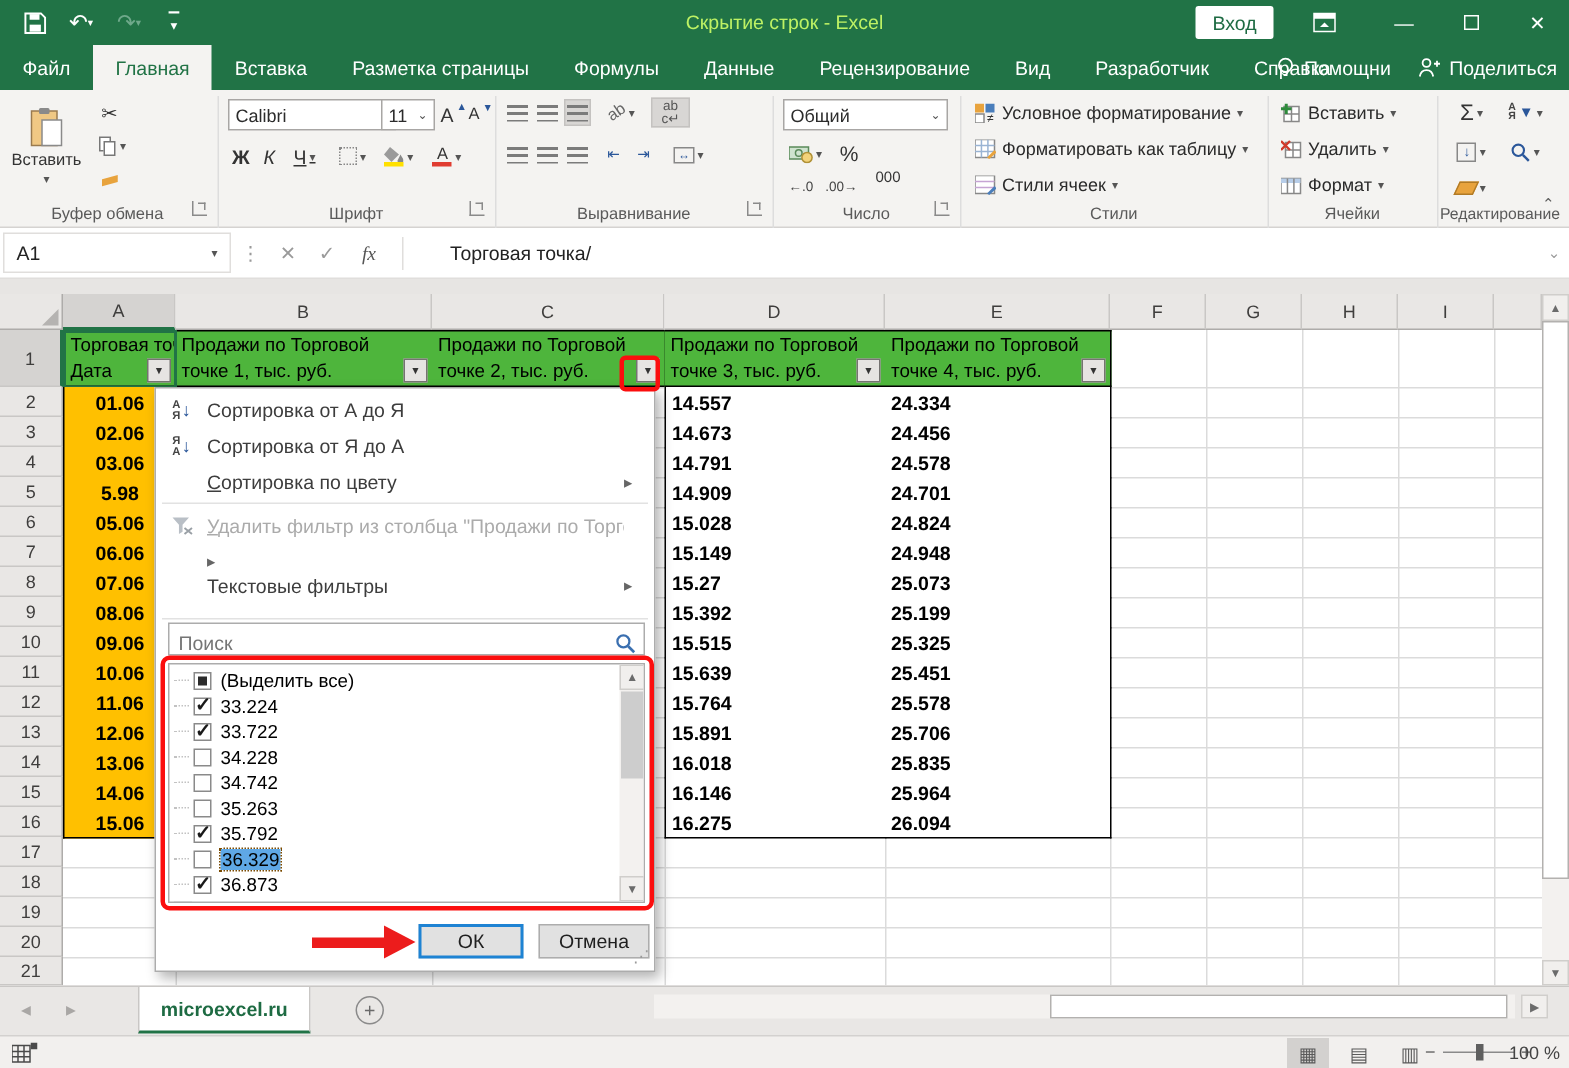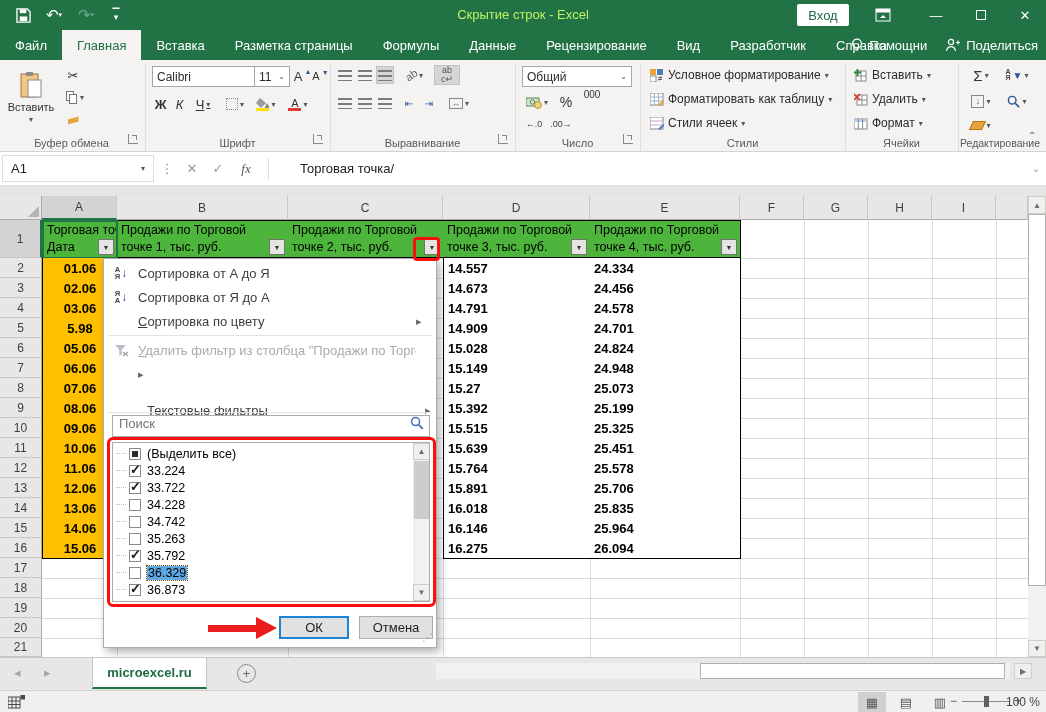--- a/index.html
+++ b/index.html
@@ -66,21 +66,21 @@
   
   #fmenu{position:absolute;left:103px;top:258px;width:334px;height:390px;background:#fff;border:1px solid #acacac;
          box-shadow:3px 4px 8px rgba(0,0,0,.3)}
   .mi{position:absolute;left:0;width:100%;height:24px;display:flex;align-items:center;font-size:13px;color:#3d3d3d}
   .mi .mic{width:34px;display:flex;align-items:center;justify-content:center;flex:none}
   .mi .lbl{flex:1;white-space:nowrap;overflow:hidden}
   .mi .subar{width:20px;color:#666;font-size:11px;flex:none}
   .mi.dis{color:#ababab}
   .mi.ufirst .lbl::first-letter{text-decoration:underline}
   .msep{position:absolute;left:4px;right:4px;height:1px;background:#e2e2e2}
-  #msearch{position:absolute;left:8px;top:156px;width:318px;height:22px;border:1px solid #acacac;background:#fff;display:flex;align-items:flex-start}
+  #msearch{position:absolute;left:8px;top:156px;width:318px;height:22px;border:1px solid #acacac;background:#fff;display:flex;align-items:flex-end}
   #msearch input{flex:1;border:none;outline:none;font-size:13px;padding:0 6px;color:#333;font-family:"Liberation Sans",sans-serif;background:transparent}
   #listbox{position:absolute;left:8px;top:183px;width:318px;height:160px;border:1px solid #acacac;background:#fff;overflow:hidden}
   .chk{position:absolute;left:3px;height:17px;display:flex;align-items:center;font-size:12.5px;color:#000;white-space:nowrap}
   .tree{width:10px;border-top:1px dotted #c2c2c2;margin-right:3px;flex:none}
   .cb{width:12px;height:12px;border:1px solid #8a8a8a;background:#fff;margin-right:6px;position:relative;flex:none}
   .cb.c::after{content:"✓";position:absolute;left:0px;top:-4px;font-size:13px;font-weight:700;color:#1a1a1a}
   .cb.p::after{content:"";position:absolute;left:2px;top:2px;width:6px;height:6px;background:#2b2b2b}
   .hlval{background:#5fa8e6;outline:1px dotted #7a4a00;padding:0 1px}
   .btn{position:absolute;height:23px;background:#e1e1e1;border:1px solid #adadad;font-size:13px;color:#1f1f1f;
        display:flex;align-items:center;justify-content:center}
@@ -277,21 +277,21 @@
     </div>
   <div class="rbt" style="left:522px;top:32px;width:30px;height:20px">
     <svg width="16" height="13" viewBox="0 0 16 13">
         <rect x="0" y="2" width="13" height="8" fill="#cfe3cf" stroke="#5a8a5a"></rect>
         <circle cx="6.5" cy="6" r="2.2" fill="none" stroke="#5a8a5a"></circle>
         <circle cx="12" cy="9" r="3.4" fill="#f3d37a" stroke="#b09136"></circle>
       </svg>
       <span class="car">▾</span>
   </div>
   <div class="rbt" style="left:556px;top:32px;width:20px;height:20px;font-size:14px">%</div>
-  <div class="rbt" style="left:578px;top:24px;width:28px;height:20px;font-size:10px">000</div>
+  <div class="rbt" style="left:578px;top:48px;width:28px;height:20px;font-size:10px">000</div>
   <div class="rbt" style="left:522px;top:56px;width:24px;height:16px;font-size:9px;color:#444">←.0</div>
   <div class="rbt" style="left:548px;top:56px;width:26px;height:16px;font-size:9px;color:#444">.00→</div>
   <div class="launcher" style="left:623px;top:74px"></div>
   <div class="glabel" style="left:515px;width:125px">Число</div>
 
   <div class="rlab" style="left:650px;top:8px">
     <svg class="icsq" viewBox="0 0 14 13">
         <rect x="0" y="0" width="6" height="6" fill="#e8a33d"></rect>
         <rect x="7" y="0" width="6" height="6" fill="#4a7ebb"></rect>
         <rect x="0" y="7" width="6" height="6" fill="#fff" stroke="#888"></rect>
@@ -581,21 +581,21 @@
             <path d="M9 8l5 4M14 8l-5 4" stroke="#9aa0a6" stroke-width="1.3"></path>
           </svg>
         </span>
         <span class="lbl">Удалить фильтр из столбца "Продажи по Торгов..."</span>
         <span class="subar"></span>
       </div>
       <div class="mi dis ufirst" style="top: 103px;">
         <span class="mic"></span>
         <span class="subar">▸</span>
       </div>
-      <div class="mi" style="top: 139px; margin-left: 9px;">
+      <div class="mi" style="top: 119px;">
         <span class="mic"></span>
         <span class="lbl">Текстовые фильтры</span>
         <span class="subar">▸</span>
       </div>
     </div>
   <div class="msep" style="top:76px"></div>
   <div class="msep" style="top:153px"></div>
   <div id="msearch">
     <input placeholder="Поиск" style="">
     <svg width="14" height="14" viewBox="0 0 14 14" style="margin-right:5px;flex:none">

